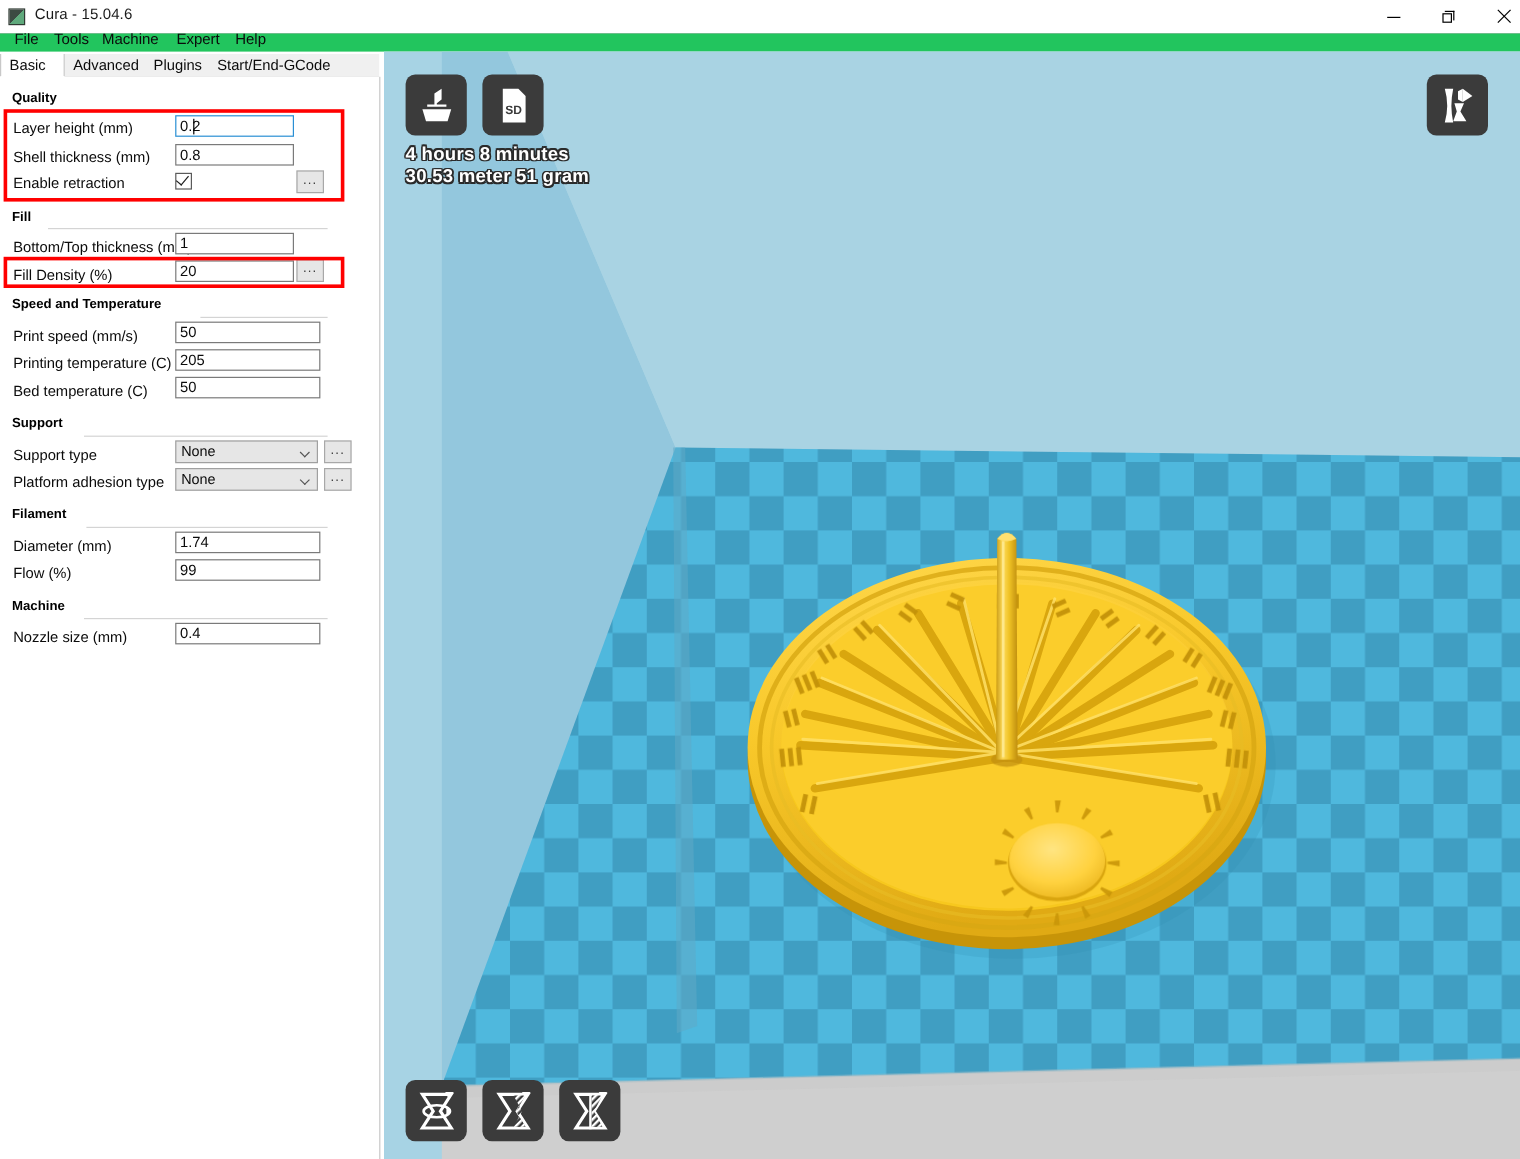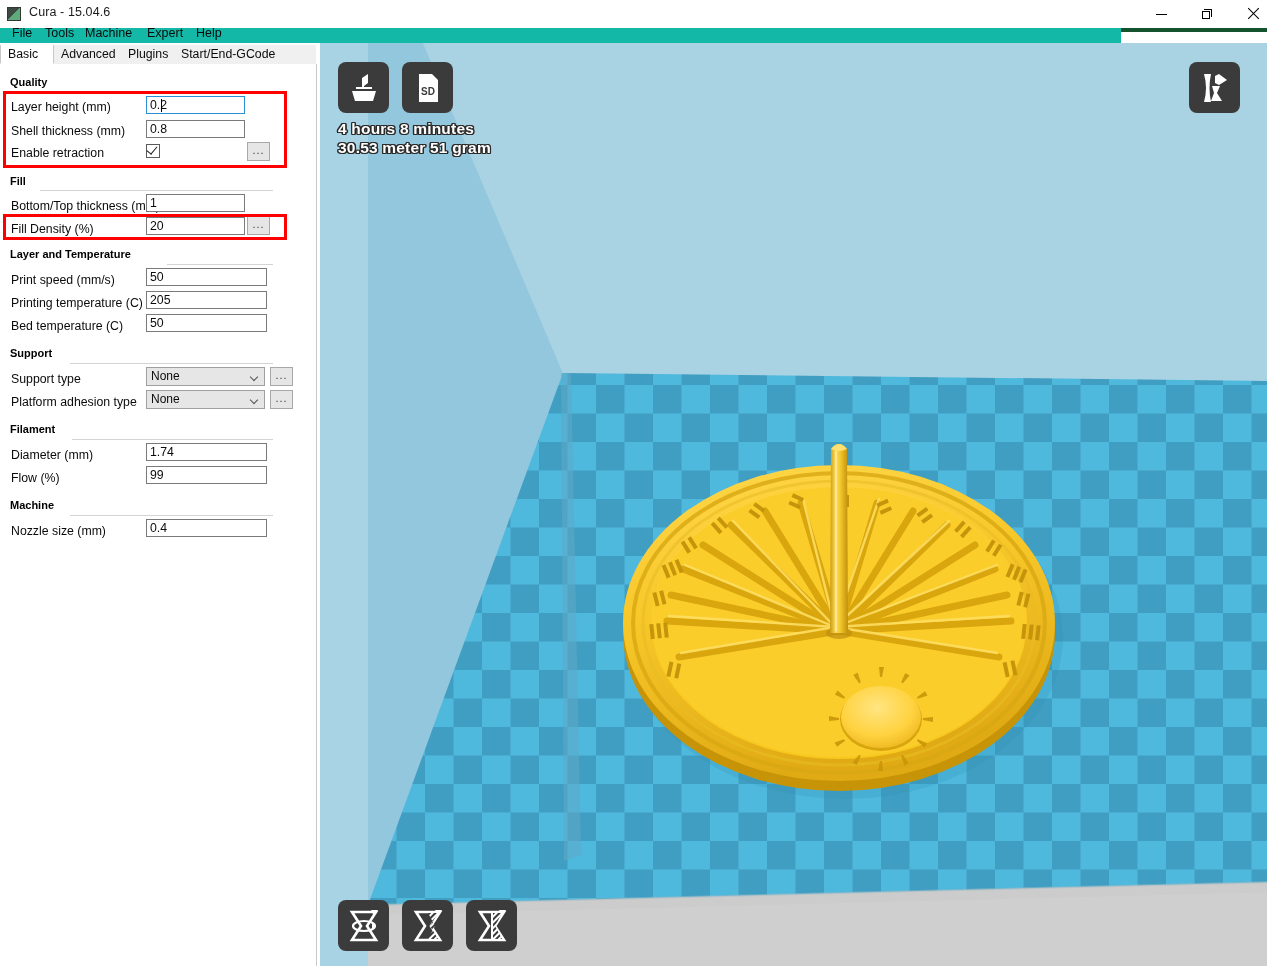--- a/index.html
+++ b/index.html
@@ -23,21 +23,21 @@
     background: #ffffff;
     overflow: hidden;
   }
 
   
   .titlebar {
     position: absolute;
     left: 0; top: 0;
     width: 1267px; height: 28px;
     background: #ffffff;
-    border-bottom: 4px solid #14532d;
+    border-bottom: 6px solid #14532d;
   }
   .titlebar-icon {
     position: absolute;
     left: 7px; top: 7px;
     width: 14px; height: 14px;
     background: linear-gradient(135deg, #3c4a42 0%, #3c4a42 48%, #5fa97c 48%, #5fa97c 100%);
     border: 1px solid #2f3a33;
     box-sizing: border-box;
   }
   .titlebar-title {
@@ -86,22 +86,22 @@
     left: -1px; top: 5px; width: 15px; height: 1px;
     background: #000;
   }
   .glyph-close::before { transform: rotate(45deg); }
   .glyph-close::after  { transform: rotate(-45deg); }
 
   
   .menubar {
     position: absolute;
     left: 0; top: 28px;
-    width: 1121px; height: 15px;
-    background: #14b8a6;
+    width: 1267px; height: 15px;
+    background: #22c55e;
   }
   .menu-item {
     position: absolute;
     top: -4px;
     font-size: 12.5px;
     color: #0b0b0b;
     padding: 2px 6px;
     white-space: nowrap;
     cursor: default;
   }
@@ -353,21 +353,21 @@
     <div class="group-title" style="top:111px">Fill</div>
     <div class="group-rule" style="left:40px;top:126px;width:233px"></div>
 
     <div class="field-label" style="top:135px">Bottom/Top thickness (mm)</div>
     <input class="field-input" style="left: 146px; top: 130px; width: 99px;" readonly="" value="1">
 
     <div class="field-label" style="top:158px">Fill Density (%)</div>
     <input class="field-input" style="left: 146px; top: 153px; width: 99px;" readonly="" value="20">
     <div class="dots-btn" style="left:247px;top:152px">...</div>
 
-    <div class="group-title" style="top:184px">Layer and Temperature</div>
+    <div class="group-title" style="top:184px">Speed and Temperature</div>
     <div class="group-rule" style="left:167px;top:200px;width:106px"></div>
 
     <div class="field-label" style="top:209px">Print speed (mm/s)</div>
     <input class="field-input" style="left: 146px; top: 204px; width: 121px;" readonly="" value="50">
 
     <div class="field-label" style="top:232px">Printing temperature (C)</div>
     <input class="field-input" style="left: 146px; top: 227px; width: 121px;" readonly="" value="205">
 
     <div class="field-label" style="top:255px">Bed temperature (C)</div>
     <input class="field-input" style="left: 146px; top: 250px; width: 121px;" readonly="" value="50">

